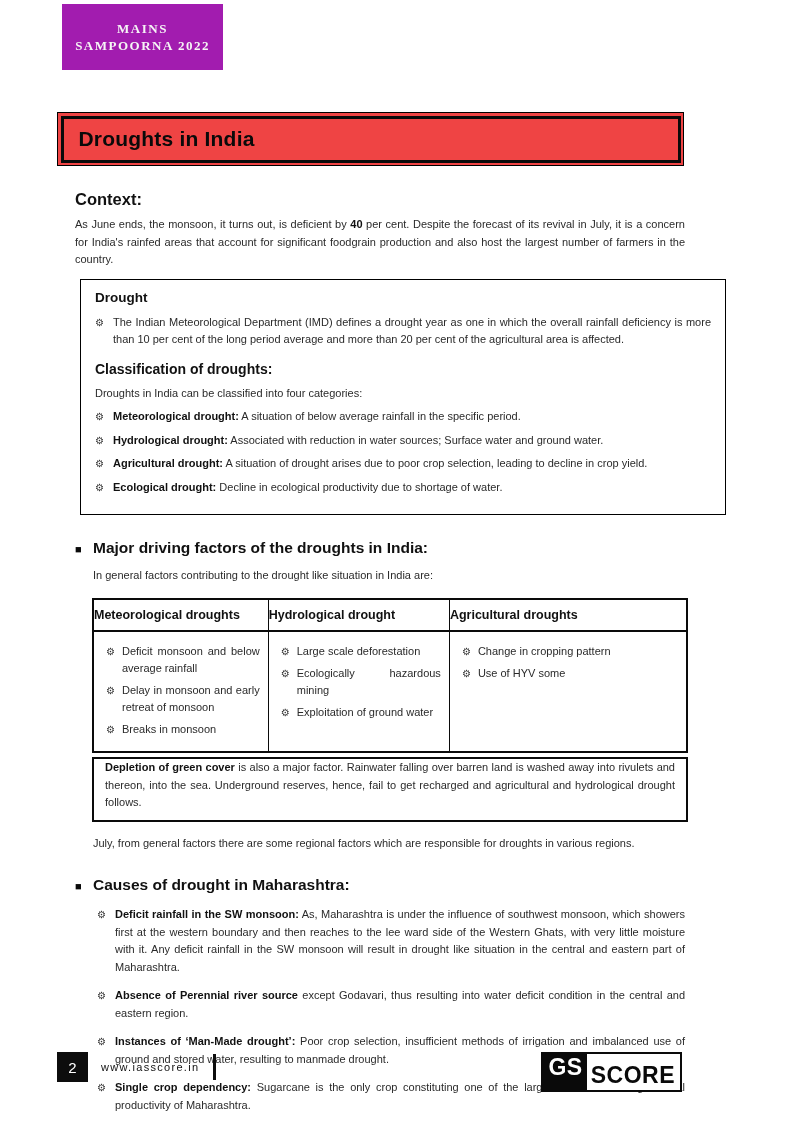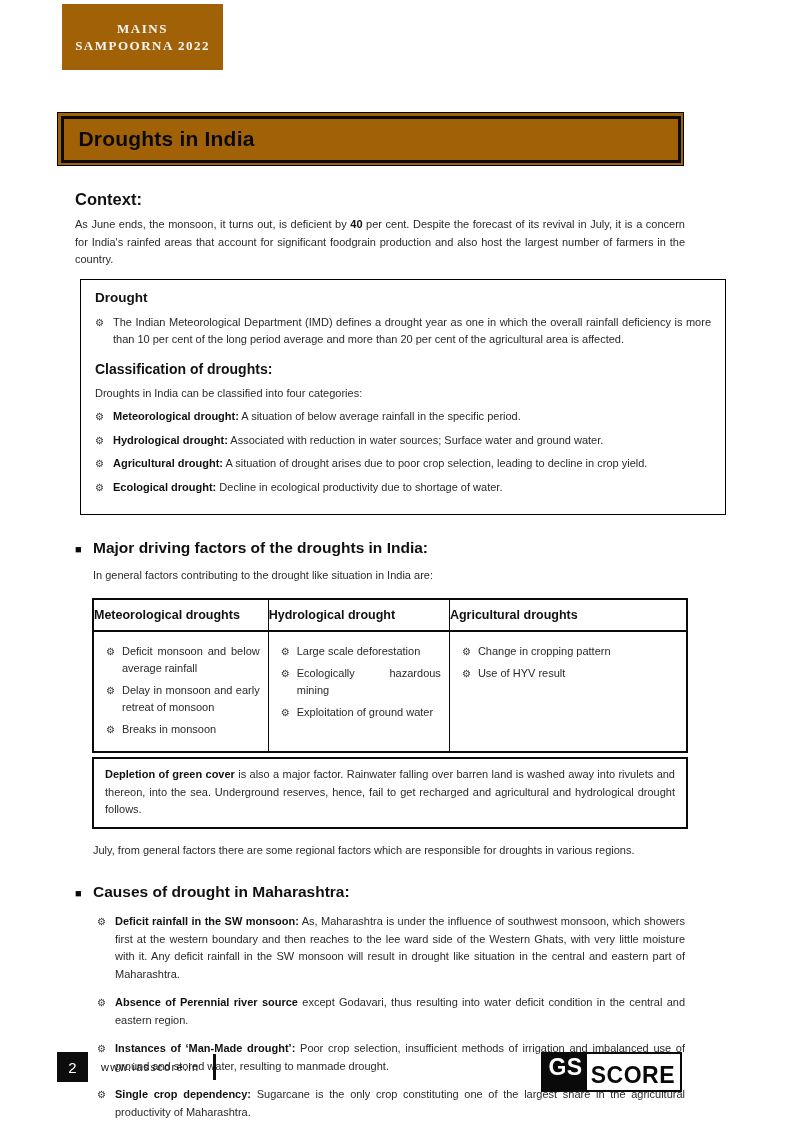--- a/index.html
+++ b/index.html
@@ -11,37 +11,37 @@
     margin: 0 auto;
     background: #ffffff;
     color: #222;
     overflow: hidden;
   }
 
   
   .badge {
     position: absolute; left: 62px; top: 4px;
     width: 161px; height: 66px;
-    background: #a16207;
+    background: #a21caf;
     color: #f5f5f5;
     font-family: "Liberation Serif", serif;
     font-weight: bold;
     font-size: 13px; line-height: 17px;
     letter-spacing: 1.5px;
     text-align: center;
     display: flex; flex-direction: column; justify-content: center;
   }
 
   
   .title-frame {
     position: absolute; left: 57px; top: 112px;
     width: 627px;
     border: 1.5px solid #000;
     padding: 2.5px;
-    background: #a16207;
+    background: #ef4444;
   }
   .title-inner {
     border: 3px solid #0a0a0a;
     padding: 8px 15px 9px;
   }
   .title-inner h1 {
     font-size: 21px; font-weight: bold; color: #0a0a0a;
     letter-spacing: 0.2px;
   }
 
@@ -93,21 +93,21 @@
     border-bottom-width: 2px;
   }
   .factors-table td { padding: 6px 8px 8px 6px; }
   .factors-table .bullet { margin: 5px 0; }
   .factors-table .bullet .gear { flex: 0 0 16px; margin-left: 6px; }
   .factors-table .bullet-body { font-size: 11px; line-height: 17px; }
 
   .depletion-box {
     margin: 4px 0 0 17px; width: 596px;
     border: 2px solid #0a0a0a;
-    padding: 7px 11px 8px;
+    padding: 0 11px 8px;
   }
 
   .after-table { margin: 13px 0 0 18px; }
 
   .mh-bullets { margin-left: 22px; margin-top: 10px; }
   .mh-bullets .bullet { margin: 11px 0; }
 
   b.lead { color: #111; }
 
   
@@ -227,21 +227,21 @@
                 <p class="bullet-body body-text">Exploitation of ground water</p>
               </div>
         </td>
         <td>
           <div class="bullet">
                 <span class="gear">⚙</span>
                 <p class="bullet-body body-text">Change in cropping pattern</p>
               </div>
           <div class="bullet">
                 <span class="gear">⚙</span>
-                <p class="bullet-body body-text">Use of HYV result</p>
+                <p class="bullet-body body-text">Use of HYV some</p>
               </div>
         </td>
       </tr>
     </tbody>
       </table>
 
     <div class="depletion-box">
       <p class="body-text"><b class="lead">Depletion of green cover</b><span> is also a major factor. Rainwater falling over barren land is washed away into rivulets and thereon, into the sea. Underground reserves, hence, fail to get recharged and agricultural and hydrological drought follows.</span></p>
     </div>
 

